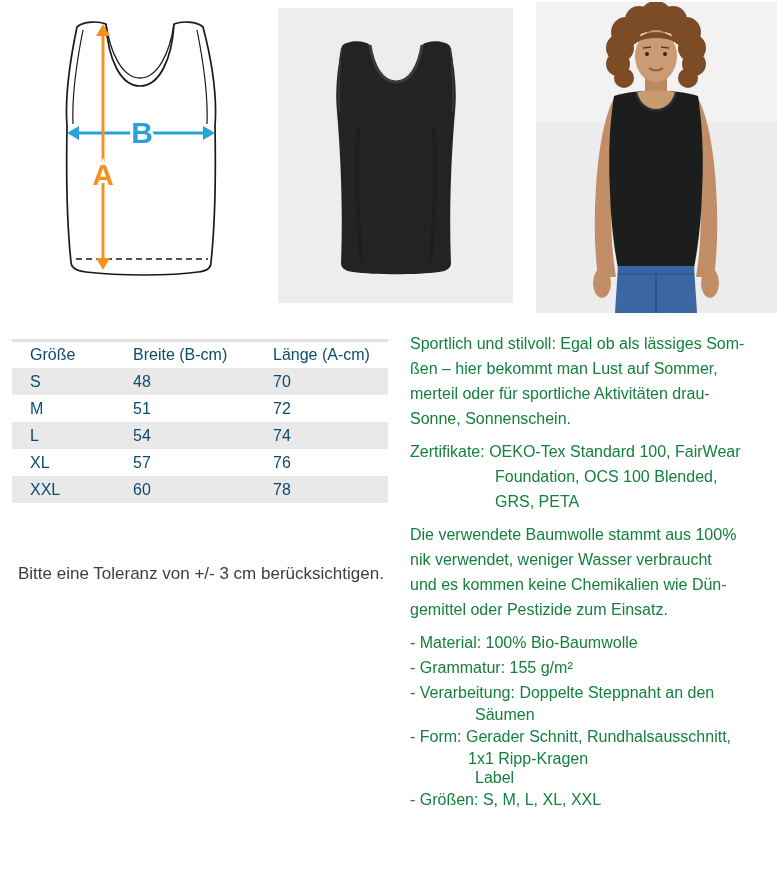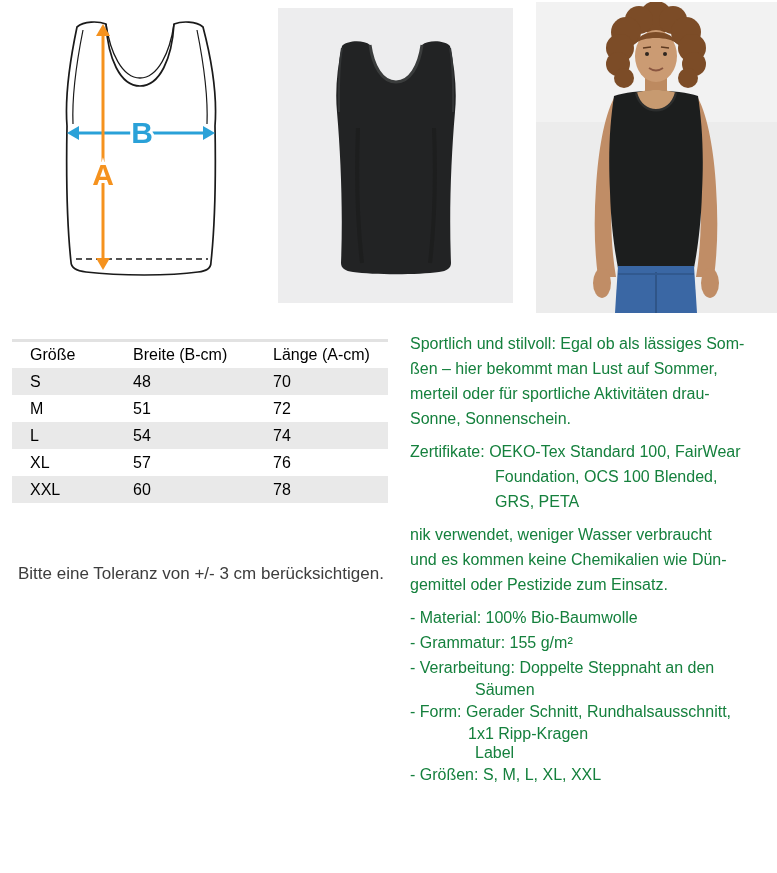--- a/index.html
+++ b/index.html
@@ -17,21 +17,21 @@
   .photo-flat svg { width:235px; height:295px; display:block; }
   .photo-model {
     position:absolute; left:536px; top:2px; width:241px; height:311px;
     background:#ececec;
   }
   .photo-model svg { width:241px; height:311px; display:block; }
   
   .size-table {
     position:absolute; left:12px; top:339px; width:376px;
     border-top:3px solid #e2e2e2;
-    font-size:16px; color:#000000;
+    font-size:16px; color:#0c4a6e;
   }
   .trow { display:grid; grid-template-columns:109px 140px auto; align-items:center; }
   .trow.head { height:26px; background:#ffffff; }
   .trow.data { height:27px; }
   .trow.shade { background:#e9e9e9; }
   .tcell { padding-left:12px; white-space:nowrap; }
   .tcell.first { padding-left:18px; }
   
   .tolerance {
     position:absolute; left:18px; top:564px; width:372px;
@@ -202,20 +202,21 @@
       <div class="line">ßen – hier bekommt man Lust auf Sommer,</div>
       <div class="line">merteil oder für sportliche Aktivitäten drau-</div>
       <div class="line">Sonne, Sonnenschein.</div>
     </div>
     <div class="para">
       <div class="line">Zertifikate: OEKO-Tex Standard 100, FairWear</div>
       <div class="line hang">Foundation, OCS 100 Blended,</div>
       <div class="line hang">GRS, PETA</div>
     </div>
     <div class="para">
+      <div class="line">Die verwendete Baumwolle stammt aus 100%</div>
       <div class="line">nik verwendet, weniger Wasser verbraucht</div>
       <div class="line">und es kommen keine Chemikalien wie Dün-</div>
       <div class="line">gemittel oder Pestizide zum Einsatz.</div>
     </div>
     <div class="para">
       <div class="line">- Material: 100% Bio-Baumwolle</div>
       <div class="line">- Grammatur: 155 g/m²</div>
       <div class="line">- Verarbeitung: Doppelte Steppnaht an den</div>
       <div class="line cont ind65">Säumen</div>
       <div class="line">- Form: Gerader Schnitt, Rundhalsausschnitt,</div>

